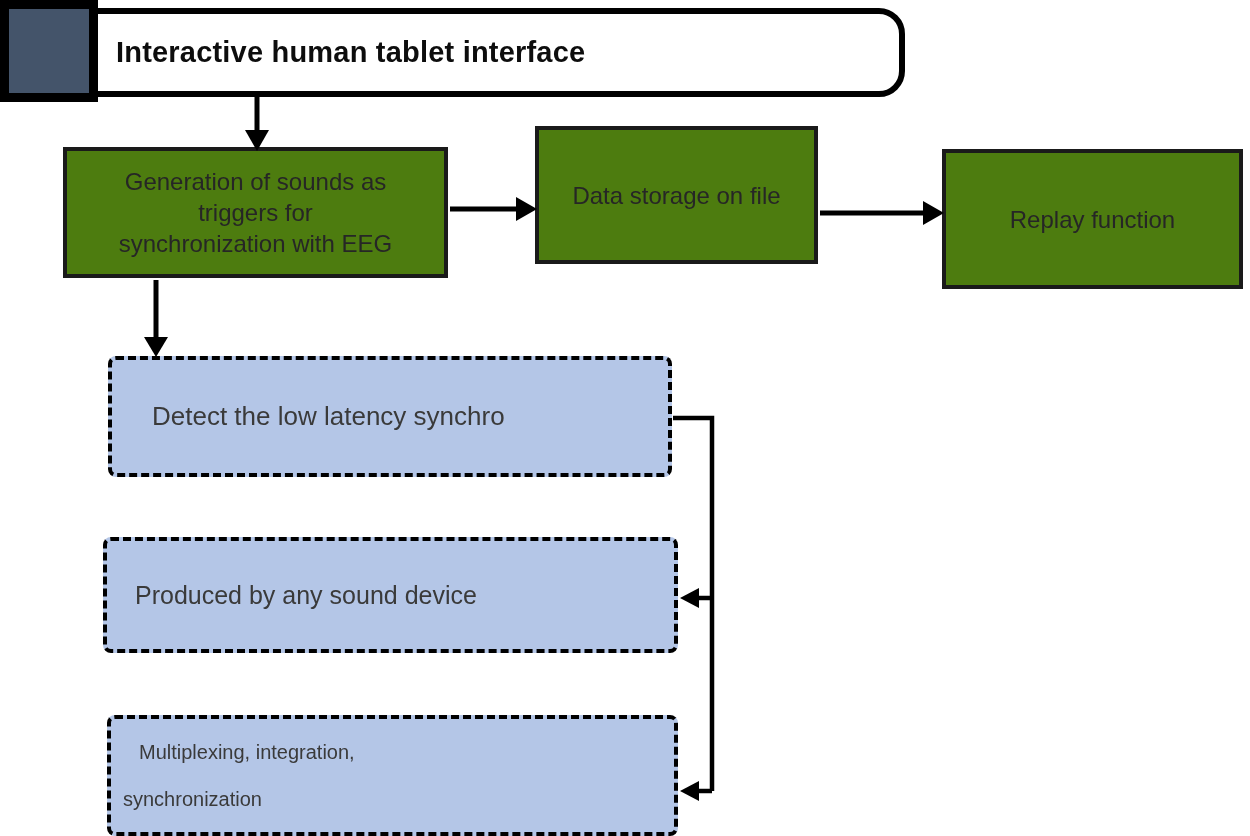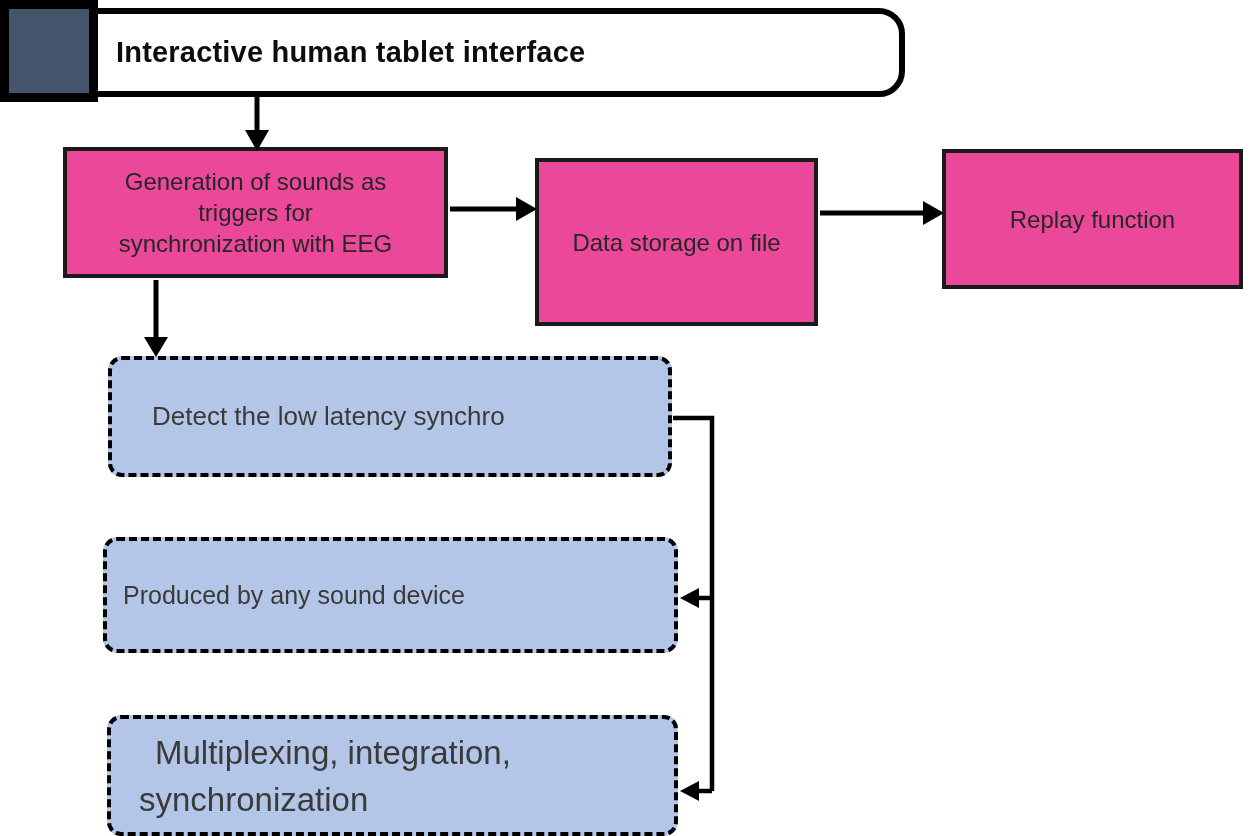--- a/index.html
+++ b/index.html
@@ -29,46 +29,46 @@
   }
   .corner-square {
     left: 0; top: 0; width: 98px; height: 102px;
     background: #44546a;
     border: 9px solid #000000;
     z-index: 2;
   }
 
   
   .flow-box {
-    background: #ec4899;
+    background: #4d7c0f;
     border: 4px solid #1a1a1a;
     display: flex; align-items: center; justify-content: center;
     text-align: center;
     color: #262626;
     font-size: 24px; line-height: 31px;
     white-space: pre-line;
     z-index: 1;
   }
   .box-generation { left: 63px;  top: 147px; width: 385px; height: 131px; }
-  .box-storage    { left: 535px; top: 158px; width: 283px; height: 168px; }
+  .box-storage    { left: 535px; top: 126px; width: 283px; height: 138px; }
   .box-replay     { left: 942px; top: 142px; width: 301px; height: 140px; margin-top: 7px; }
 
   
   .dashed-box {
     background: #b4c6e7;
     border: 4px dashed #000000;
-    border-radius: 14px;
+    border-radius: 8px;
     display: flex; align-items: center;
     color: #3a3a3a;
     z-index: 1;
     white-space: pre-line;
   }
   .box-detect   { left: 108px; top: 356px; width: 564px; height: 121px; padding-left: 40px; font-size: 26px; }
-  .box-produced { left: 103px; top: 537px; width: 575px; height: 116px; padding-left: 16px; font-size: 25px; }
-  .box-multiplex{ left: 107px; top: 715px; width: 571px; height: 121px; padding-left: 28px; font-size: 33px;
+  .box-produced { left: 103px; top: 537px; width: 575px; height: 116px; padding-left: 28px; font-size: 25px; }
+  .box-multiplex{ left: 107px; top: 715px; width: 571px; height: 121px; padding-left: 12px; font-size: 20px;
                   line-height: 47px; }
   .box-multiplex .label { text-indent: 16px; }
 
   
   svg.connectors {
     position: absolute; left: 0; top: 0;
     z-index: 3;
     pointer-events: none;
   }
   svg.connectors line, svg.connectors polyline { stroke: #000000; fill: none; }

